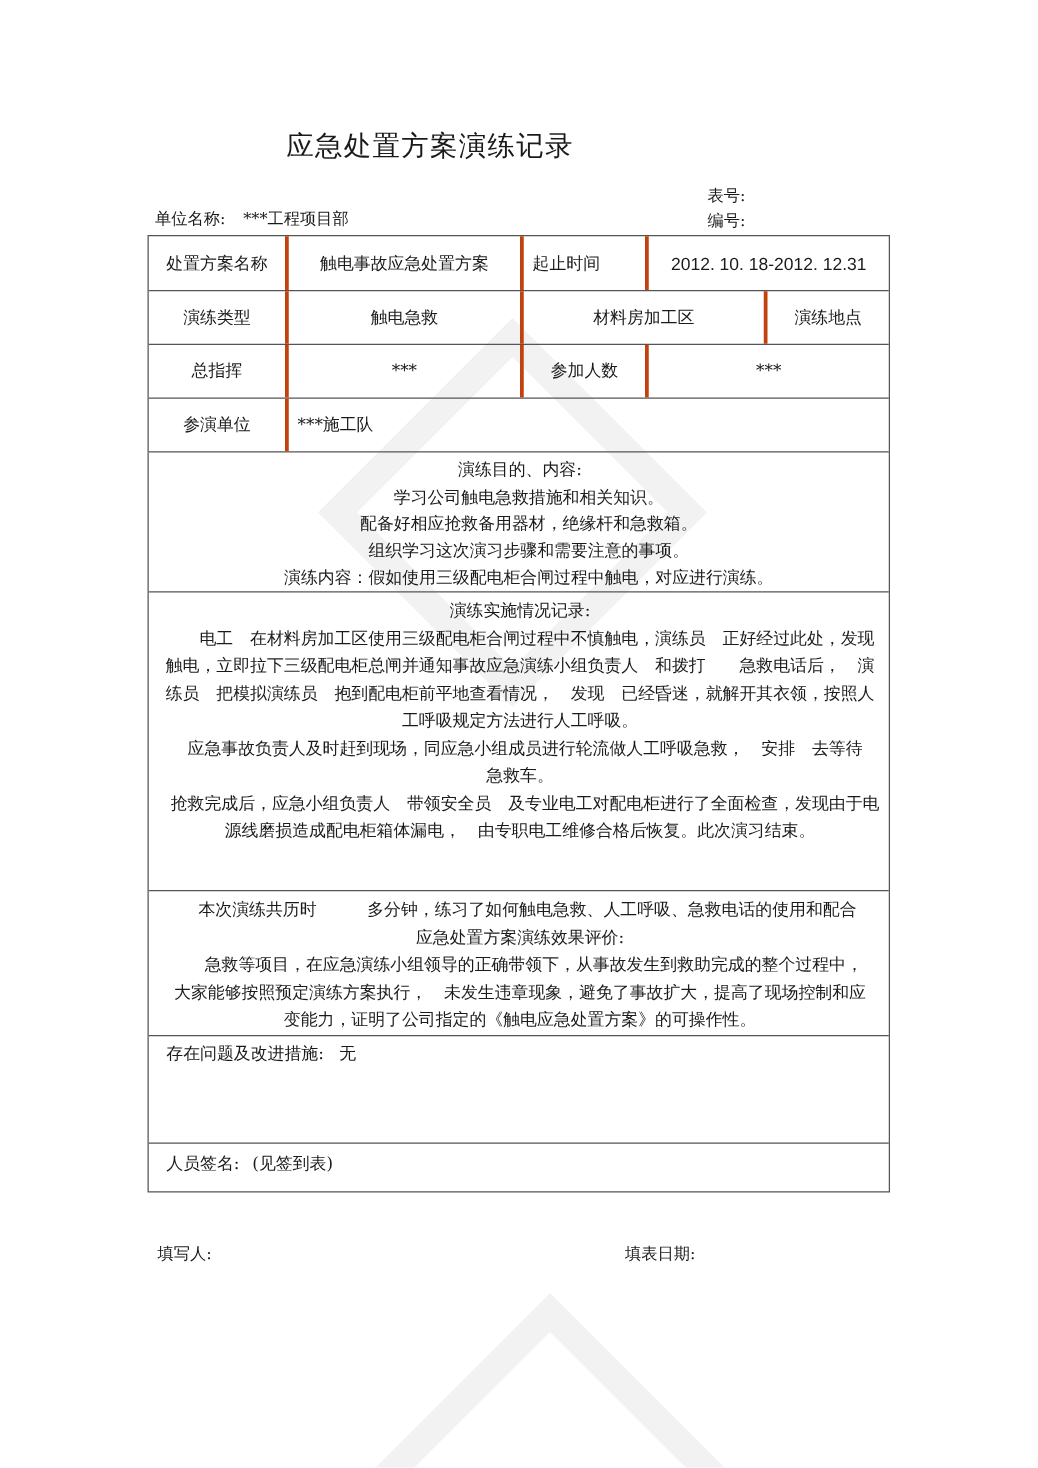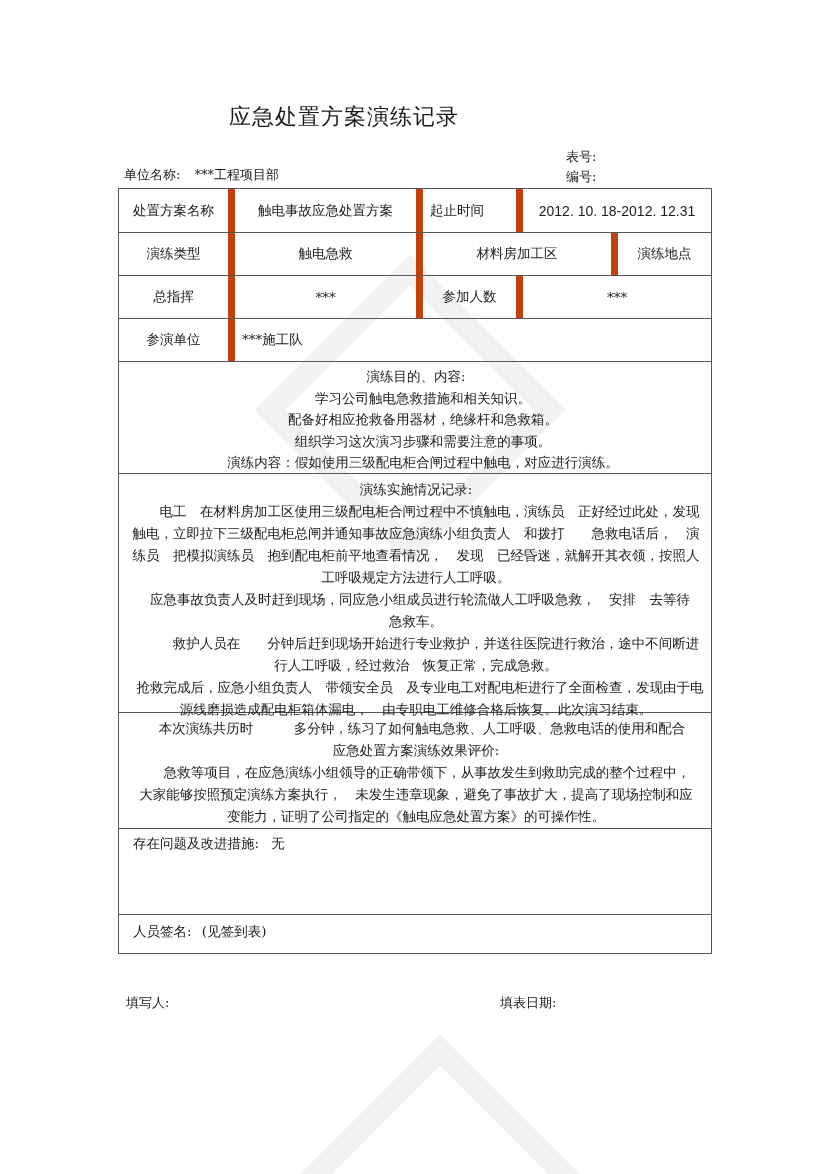--- a/index.html
+++ b/index.html
@@ -4,21 +4,21 @@
 <style>
   html, body { margin: 0; padding: 0; background: #ffffff; }
   body { width: 830px; height: 1174px; position: relative; overflow: hidden;
          font-family: "DejaVu Serif", "Liberation Serif", serif; color: #1a1a1a; }
   .abs { position: absolute; }
   .title { left: 0; width: 688px; top: 102px; text-align: center; font-size: 22px; letter-spacing: 1px; }
   .meta { font-size: 13px; }
   .grid { position: absolute; left: 118px; top: 188px; width: 594px; border: 1px solid #555; box-sizing: border-box; }
   .row { display: flex; border-top: 1px solid #555; box-sizing: border-box; }
   .row:first-child { border-top: none; }
-  .cell { border-left: 7px solid #c2410c; box-sizing: border-box; display: flex; align-items: center; font-size: 13.5px; }
+  .cell { border-left: 3px solid #c2410c; box-sizing: border-box; display: flex; align-items: center; font-size: 13.5px; }
   .cell:first-child { border-left: none; }
   .c1 { width: 109px; justify-content: center; }
   .c2 { width: 188px; justify-content: center; }
   .c3 { width: 100px; justify-content: center; }
   .c4 { flex: 1; justify-content: center; }
   .left { justify-content: flex-start; padding-left: 7px; }
   .sans { font-family: "Liberation Sans", "DejaVu Sans", sans-serif; font-size: 14px; }
   .h43 { height: 43px; }
   .block { padding: 4px 6px 2px 8px; font-size: 13.5px; line-height: 21.5px; box-sizing: border-box; }
   .block p { margin: 0; text-align: center; }
@@ -77,21 +77,20 @@
       <p class="indent1">组织学习这次演习步骤和需要注意的事项。</p>
       <p class="indent1">演练内容：假如使用三级配电柜合闸过程中触电，对应进行演练。</p>
     </div>
   </div>
 
   <div class="row" style="height:239px;">
     <div class="block" style="width:100%; line-height:22px;">
       <p>演练实施情况记录:</p>
       <p class="indent2">电工　在材料房加工区使用三级配电柜合闸过程中不慎触电，演练员　正好经过此处，发现　触电，立即拉下三级配电柜总闸并通知事故应急演练小组负责人　和拨打　　急救电话后，　演练员　把模拟演练员　抱到配电柜前平地查看情况，　发现　已经昏迷，就解开其衣领，按照人工呼吸规定方法进行人工呼吸。</p>
       <p class="indent0s">应急事故负责人及时赶到现场，同应急小组成员进行轮流做人工呼吸急救，　安排　去等待　　急救车。</p>
-      <p class="indent3">救护人员在　　分钟后赶到现场开始进行专业救护，并送往医院进行救治，途中不间断进行人工呼吸，经过救治　恢复正常，完成急救。</p>
       <p class="indent0s">抢救完成后，应急小组负责人　带领安全员　及专业电工对配电柜进行了全面检查，发现由于电源线磨损造成配电柜箱体漏电，　由专职电工维修合格后恢复。此次演习结束。</p>
     </div>
   </div>
 
   <div class="row" style="height:116px;">
     <div class="block" style="width:100%; line-height:22px;">
       <p style="padding-left:12px;">本次演练共历时　　　多分钟，练习了如何触电急救、人工呼吸、急救电话的使用和配合</p>
       <p>应急处置方案演练效果评价:</p>
       <p style="padding-left:22px;">急救等项目，在应急演练小组领导的正确带领下，从事故发生到救助完成的整个过程中，</p>
       <p>大家能够按照预定演练方案执行，　未发生违章现象，避免了事故扩大，提高了现场控制和应</p>

